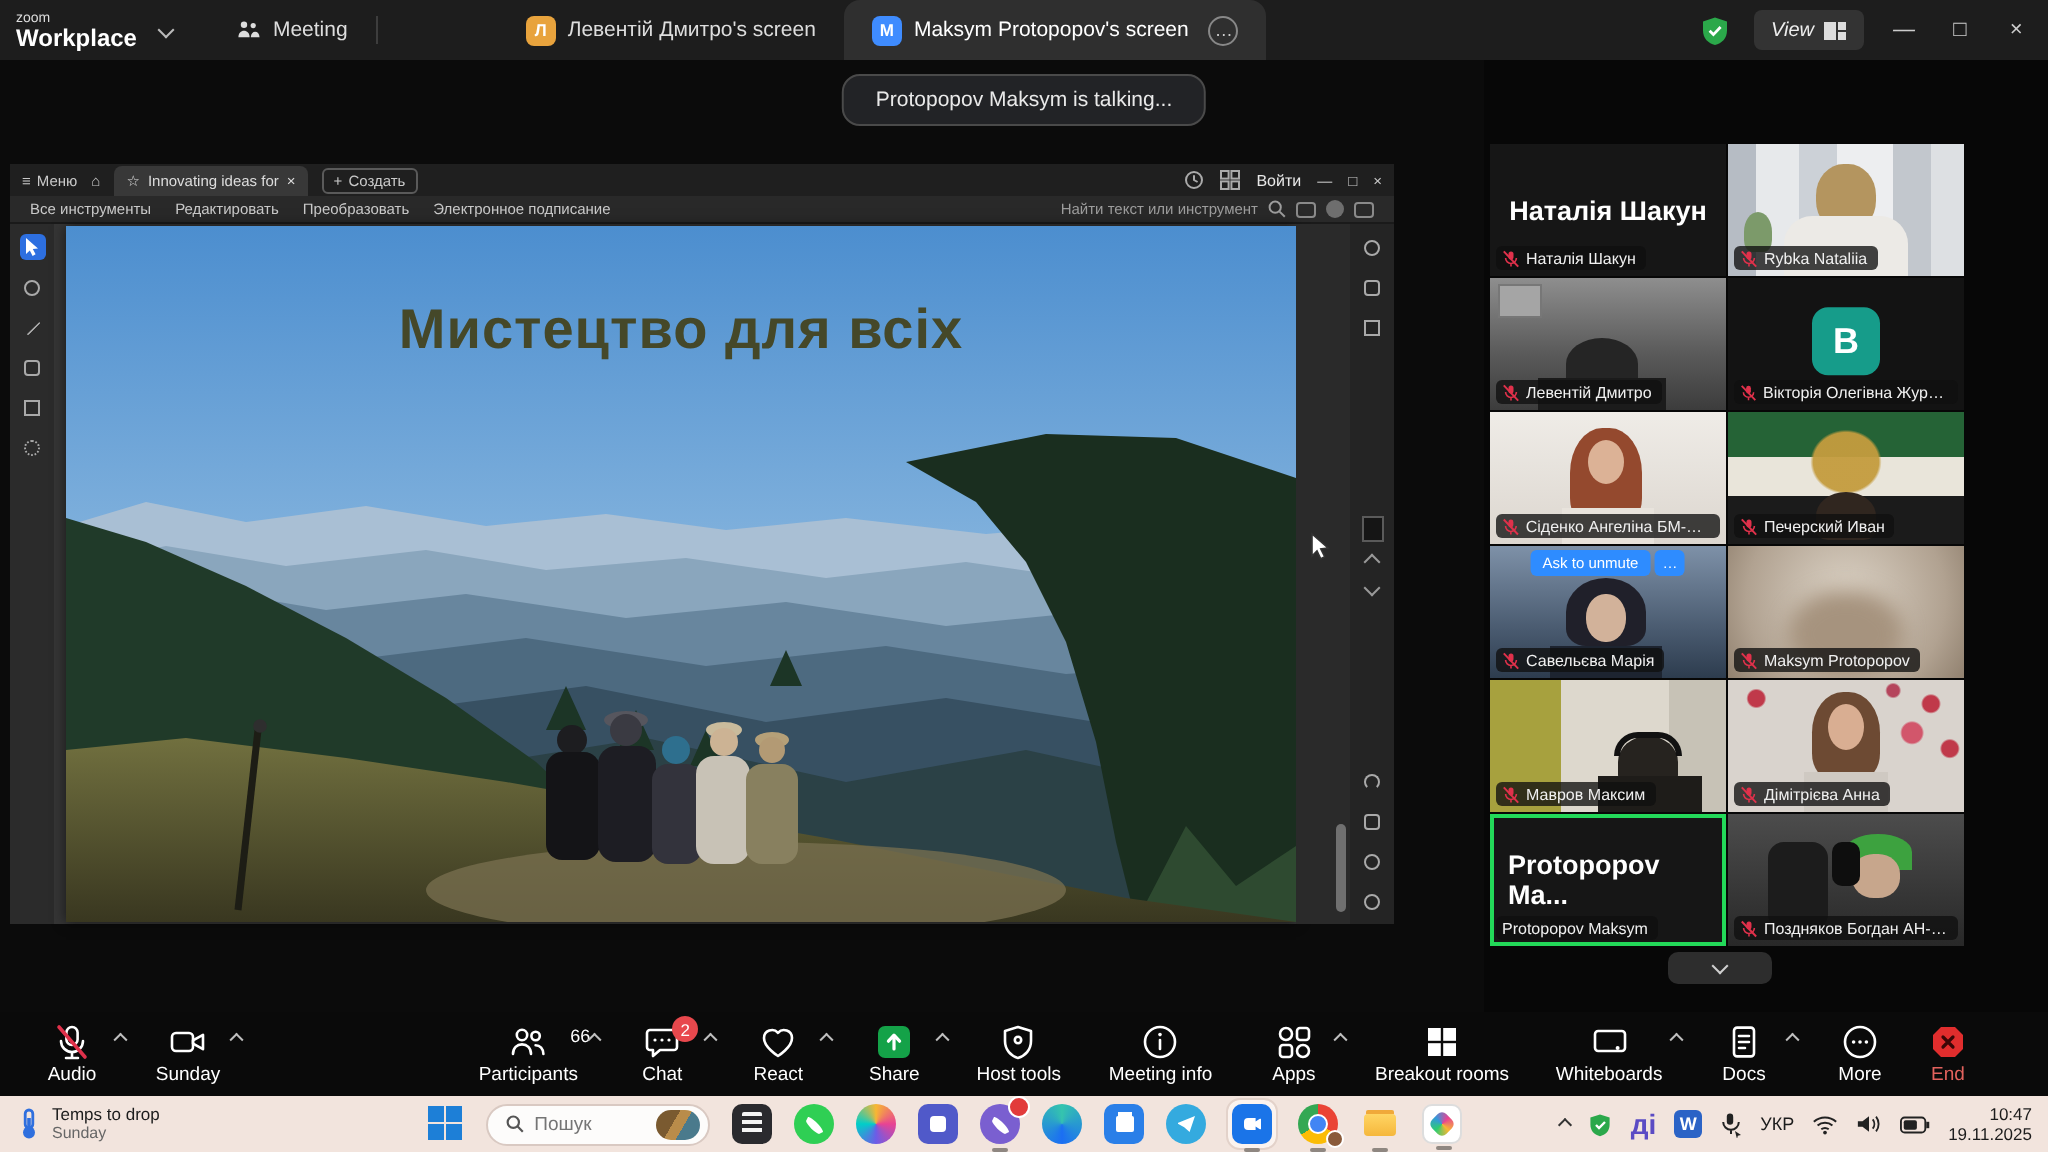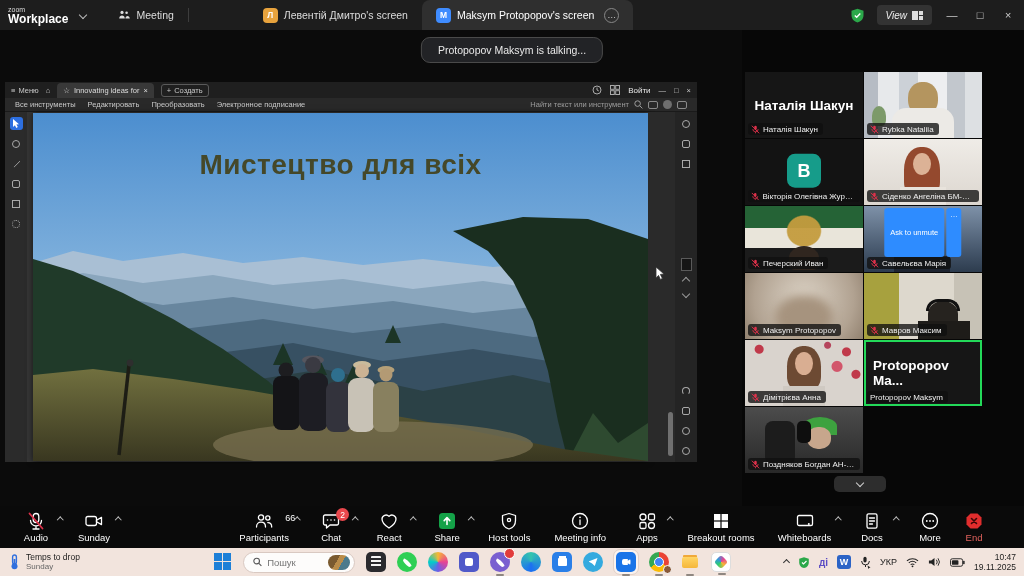--- a/index.html
+++ b/index.html
@@ -118,21 +118,21 @@
 
   .v6 { background:linear-gradient(180deg,#256336 0 34%,#e9e5da 34% 64%,#1b1b1b 64%); }
   .v6 .eagle { left:38px; top:6px; width:42px; height:38px; background:radial-gradient(ellipse,#c49c3e 0 55%,transparent 60%); opacity:.95; }
   .v6 .head { left:44px; top:40px; width:30px; height:24px; background:#30261f; border-radius:50% 50% 20% 20%; }
 
   .v7 { background:linear-gradient(180deg,#7e91a8,#48596e 65%,#2d3c4e); }
   .v7 .hair { left:38px; top:16px; width:40px; height:34px; background:#20202a; border-radius:50% 50% 25% 25%; }
   .v7 .face { left:48px; top:24px; width:20px; height:24px; background:#d2b29a; border-radius:48%; }
   .v7 .body { left:30px; top:50px; width:56px; height:16px; background:#1d2430; }
   .ask-wrap { position:absolute; top:2px; left:50%; transform:translateX(-50%); display:flex; gap:2px; z-index:3; }
-  .ask-btn { background:var(--zoom-blue); color:#fff; font-size:7.5px; border-radius:3px; padding:20px 6px; white-space:nowrap; }
+  .ask-btn { background:var(--zoom-blue); color:#fff; font-size:7.5px; border-radius:3px; padding:2px 6px; white-space:nowrap; }
   .ask-more { background:var(--zoom-blue); color:#fff; font-size:7.5px; border-radius:3px; padding:2px 4px; }
 
   .v8 { background:radial-gradient(circle at 50% 40%,#dcd3c6,#b1a291 70%,#91816f); }
   .v8 .blob { left:30px; top:22px; width:58px; height:44px; background:#a6937e; border-radius:50%; filter:blur(5px); }
 
   .v9 { background:linear-gradient(90deg,#a7a13e 0 30%,#ddd8cd 30% 76%,#c7c2b6 76%); }
   .v9 .head { left:64px; top:28px; width:30px; height:26px; background:#26231f; border-radius:50% 50% 25% 25%; }
   .v9 .phones { left:62px; top:26px; width:34px; height:12px; border:3px solid #111; border-bottom:none; border-radius:14px 14px 0 0; background:transparent; }
   .v9 .body { left:54px; top:48px; width:52px; height:18px; background:#1e1c19; }
 
@@ -222,21 +222,21 @@
   .app.folder::before { content:""; width:16px; height:11px; background:linear-gradient(#ffd564,#f5b73c);
     border-radius:2px; box-shadow:0 -3px 0 -1px #f0a93a; }
   .app.photos { background:#fff; border:1px solid #ddd; }
   .app.photos::before { content:""; width:10px; height:10px;
     background:conic-gradient(#e84393,#f7b733,#2ecc71,#3498db,#e84393); border-radius:3px; transform:rotate(45deg); }
   .tray { margin-left:auto; display:flex; align-items:center; gap:9px; padding-right:8px; }
   .tray .chev { border-color:#333; transform:rotate(-135deg); width:5px; height:5px; }
   .tray-txt { font-size:9px; color:#1c1c1c; }
   .tray-w { width:14px; height:14px; background:#2b63c6; color:#fff; font-size:9px; font-weight:bold;
     border-radius:3px; display:flex; align-items:center; justify-content:center; }
-  .tray-diia { color:#5b4bc4; font-size:10px; font-weight:bold; }
+  .tray-diia { color:#5b4bc4; font-size:14px; font-weight:bold; }
   .clock { text-align:right; font-size:8.5px; line-height:1.2; color:#1c1c1c; }
 </style>
 </head>
 <body>
 
 <div class="titlebar">
   <div class="logo">
     <span class="lg1">zoom</span>
     <span class="lg2">Workplace</span>
   </div>
@@ -467,20 +467,35 @@
         <div class="pill">
           <svg width="9" height="9" viewBox="0 0 10 10">
               <rect x="3.6" y="0.8" width="2.8" height="4.5" rx="1.4" fill="#e0314b"></rect>
               <path d="M2 4.5a3 3 0 0 0 6 0M5 7.6v1.6" stroke="#e0314b" stroke-width=".9" fill="none"></path>
               <line x1="1" y1=".8" x2="9" y2="9.2" stroke="#e0314b" stroke-width="1.1"></line>
             </svg>
           <span>Rybka Nataliia</span>
         </div>
       </div>
       <div class="tile">
+        <div class="vis v3">
+            <div class="photo"></div>
+            <div class="head"></div>
+            <div class="body"></div>
+          </div>
+        <div class="pill">
+          <svg width="9" height="9" viewBox="0 0 10 10">
+              <rect x="3.6" y="0.8" width="2.8" height="4.5" rx="1.4" fill="#e0314b"></rect>
+              <path d="M2 4.5a3 3 0 0 0 6 0M5 7.6v1.6" stroke="#e0314b" stroke-width=".9" fill="none"></path>
+              <line x1="1" y1=".8" x2="9" y2="9.2" stroke="#e0314b" stroke-width="1.1"></line>
+            </svg>
+          <span>Левентій Дмитро</span>
+        </div>
+      </div>
+      <div class="tile">
         <div class="vis v4"></div>
         <div class="avatar-letter">B</div>
         <div class="pill">
           <svg width="9" height="9" viewBox="0 0 10 10">
               <rect x="3.6" y="0.8" width="2.8" height="4.5" rx="1.4" fill="#e0314b"></rect>
               <path d="M2 4.5a3 3 0 0 0 6 0M5 7.6v1.6" stroke="#e0314b" stroke-width=".9" fill="none"></path>
               <line x1="1" y1=".8" x2="9" y2="9.2" stroke="#e0314b" stroke-width="1.1"></line>
             </svg>
           <span>Вікторія Олегівна Журав...</span>
         </div>

